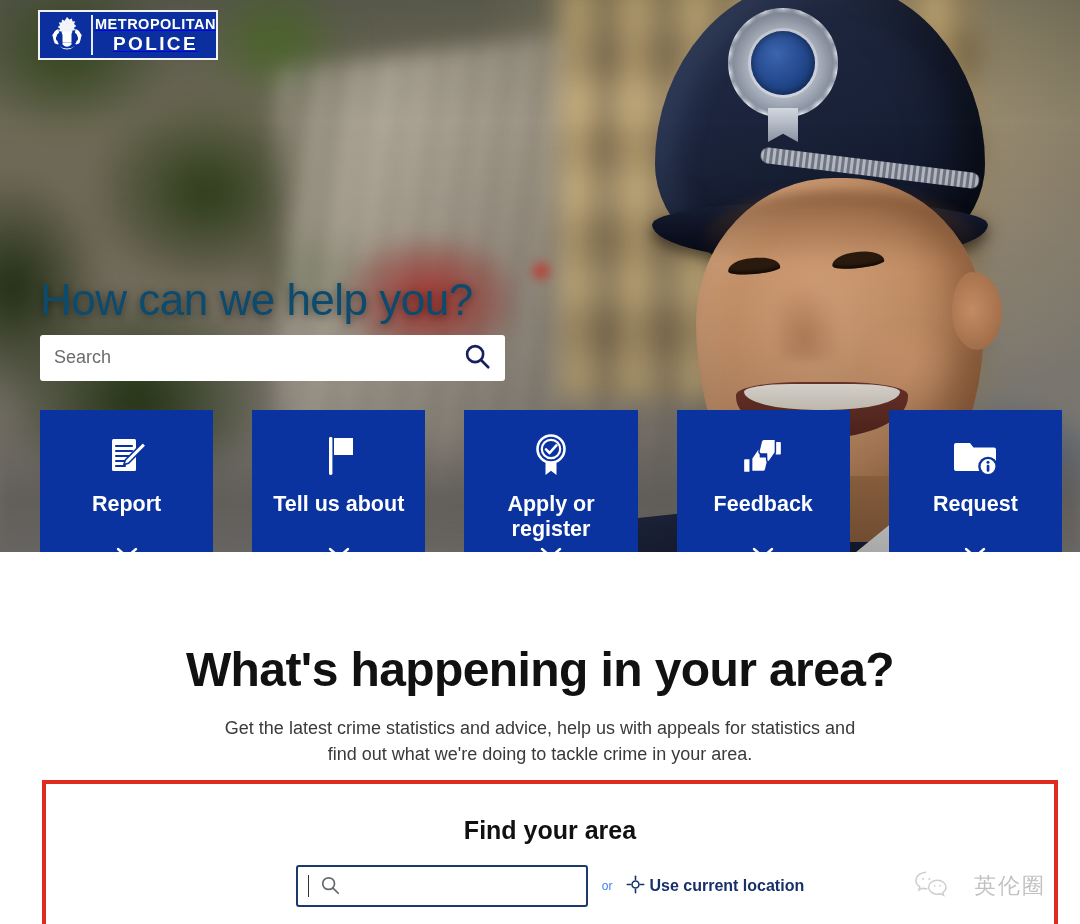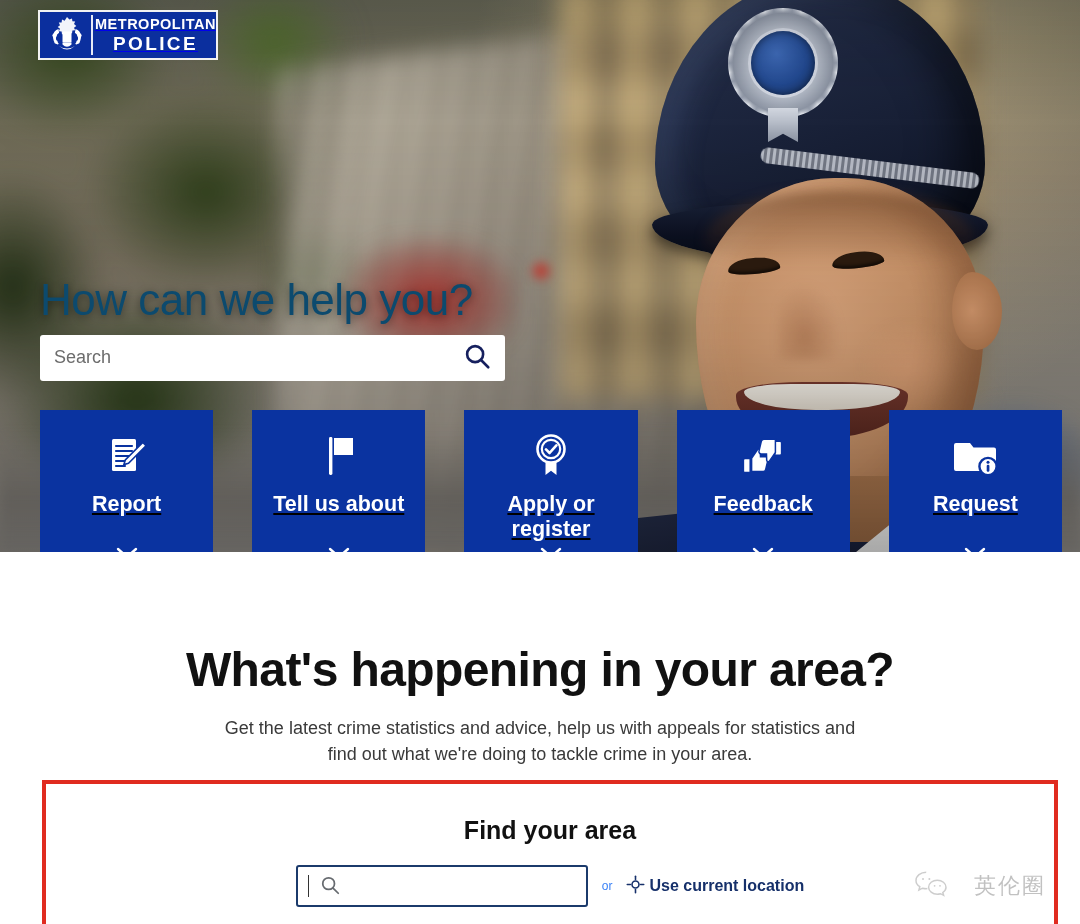--- a/index.html
+++ b/index.html
@@ -148,21 +148,21 @@
     font-weight:400; letter-spacing:-.5px; text-shadow:0 2px 8px rgba(0,0,0,.45); }
   .searchbox { position:absolute; left:40px; top:335px; width:465px; height:46px;
     background:#fff; border-radius:3px; display:flex; align-items:flex-start; }
   .searchbox input { flex:1; border:0; outline:0; height:44px; padding:0 14px;
     font-size:18px; color:#222; font-family:"Liberation Sans", sans-serif; background:transparent; }
   .searchbox input::placeholder { color:#6c6c6c; }
   .search-btn { width:56px; height:44px; display:flex; align-items:center; justify-content:center;
     background:transparent; border:0; cursor:pointer; }
 
   
-  .tiles { position:absolute; left:40px; top:410px; width:1022px; height:170px; display:flex; gap:39px;text-decoration:underline; }
+  .tiles { position:absolute; left:40px; top:410px; width:1022px; height:170px; display:flex; gap:39px; }
   .tile { width:186px; height:170px; background:#0a33a0; color:#fff; cursor:pointer;
     display:flex; flex-direction:column; align-items:center; }
   .tile-icon { height:74px; display:flex; align-items:flex-end; justify-content:center; padding-bottom:4px; }
   .tile-label { flex:1; width:100%; text-align:center; font-size:21.5px; font-weight:700;
     line-height:1.18; padding:8px 6px 0; }
   .tile-chev { height:34px; display:flex; align-items:flex-start; justify-content:center; }
 
   
   .area { position:absolute; left:0; top:600px; width:1080px; height:324px; background:#fff; }
   .area-h2 { text-align:center; font-size:48px; font-weight:700; color:#111; margin-top:42px; letter-spacing:-.6px; }

